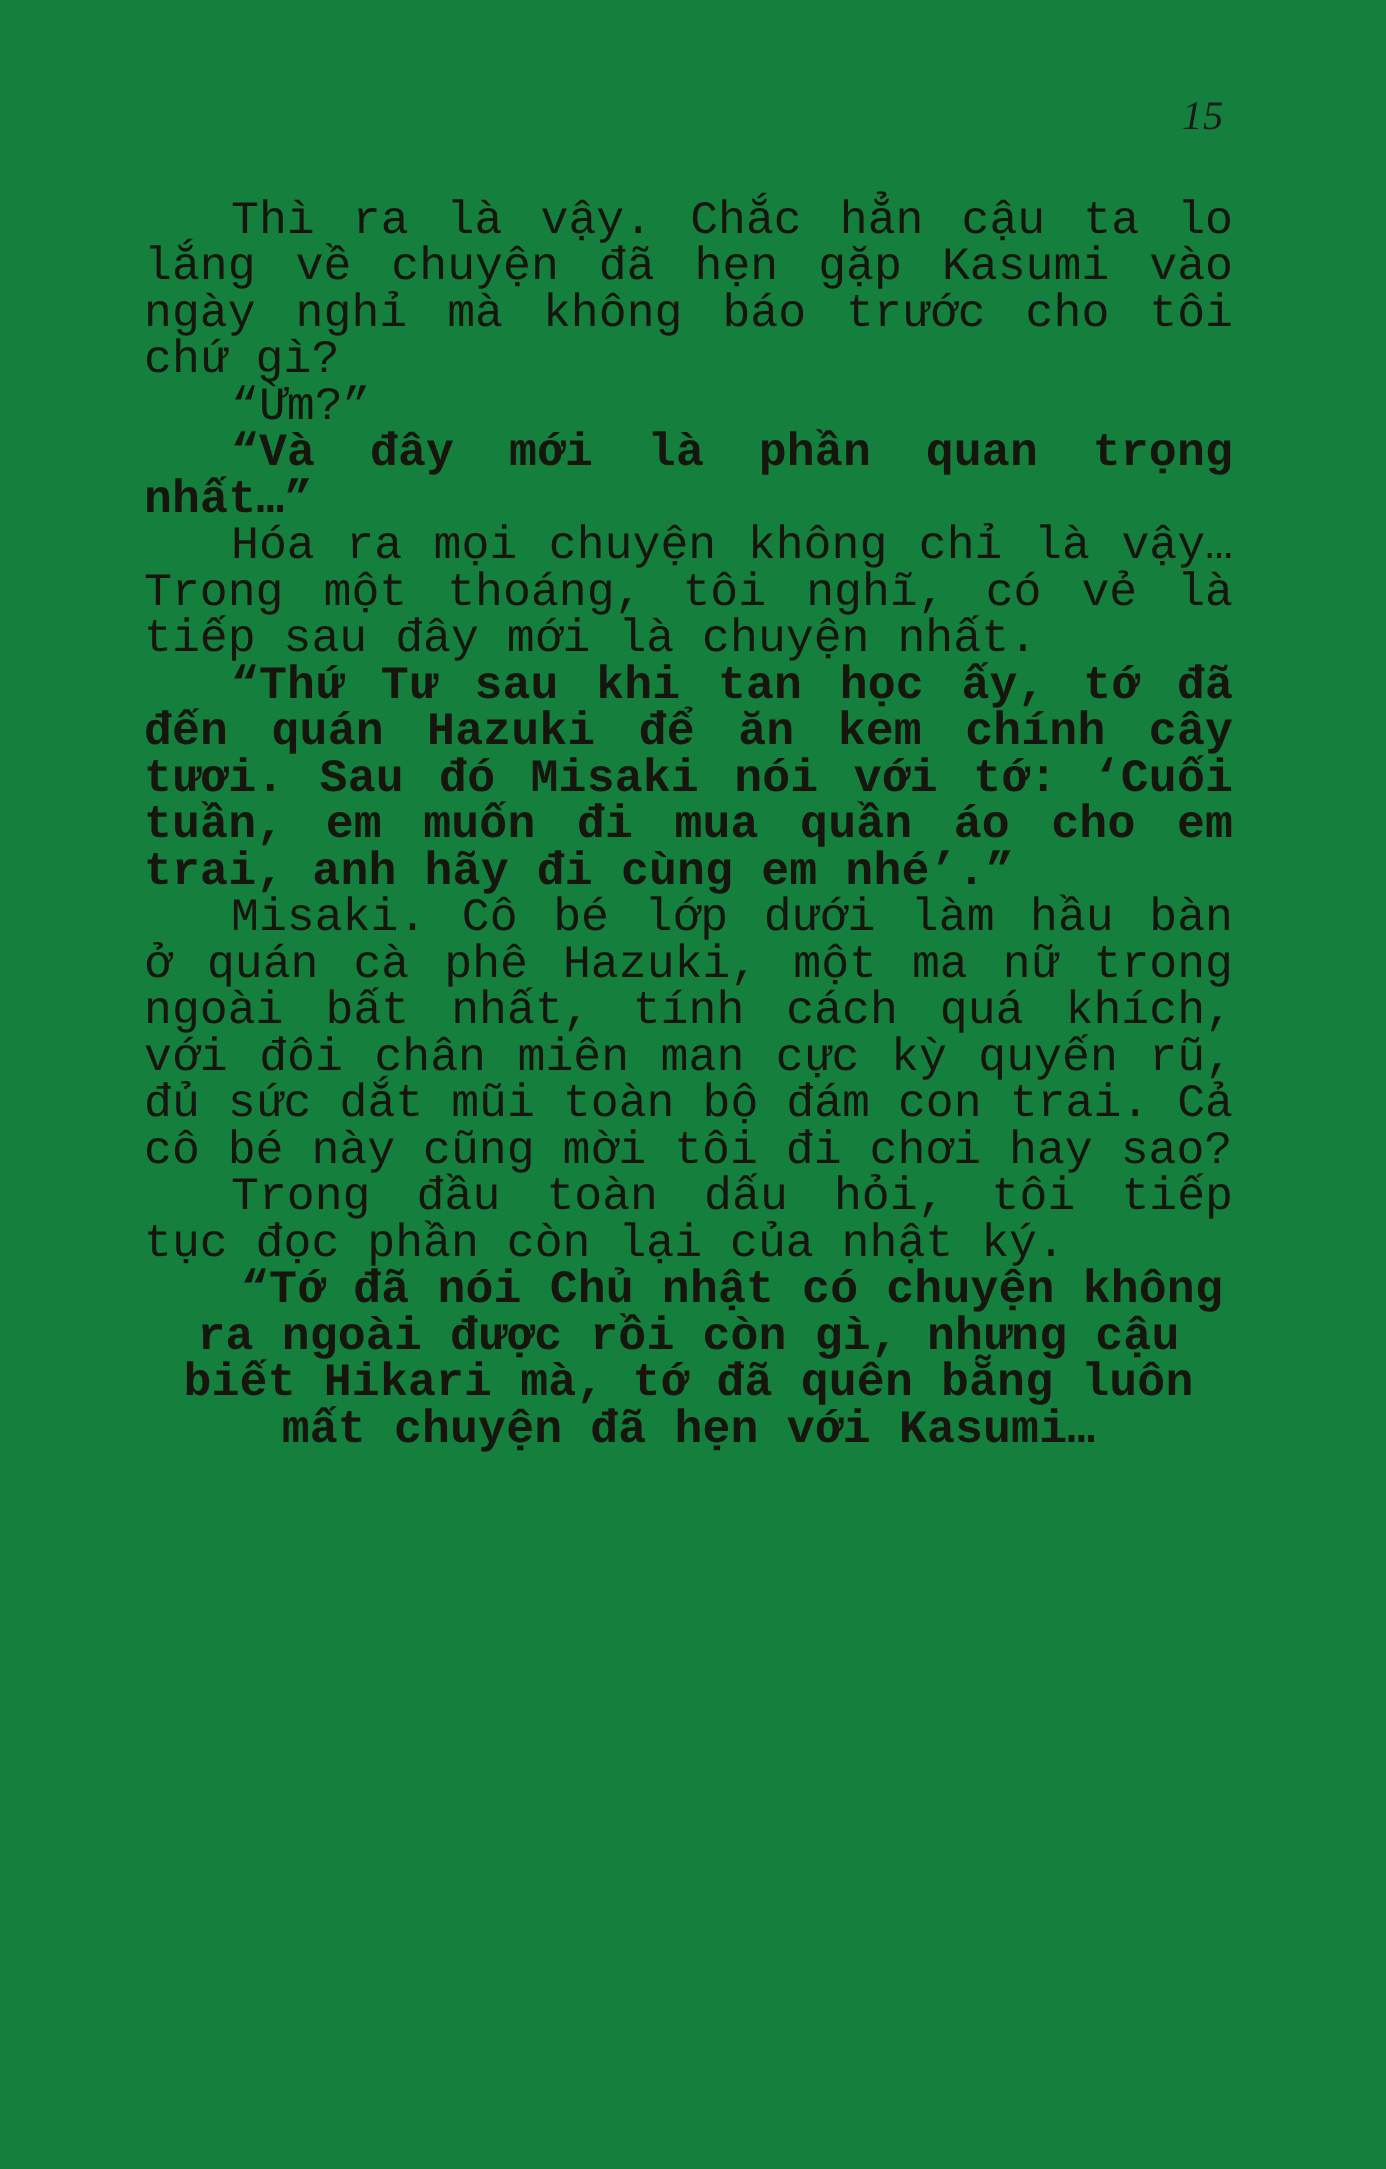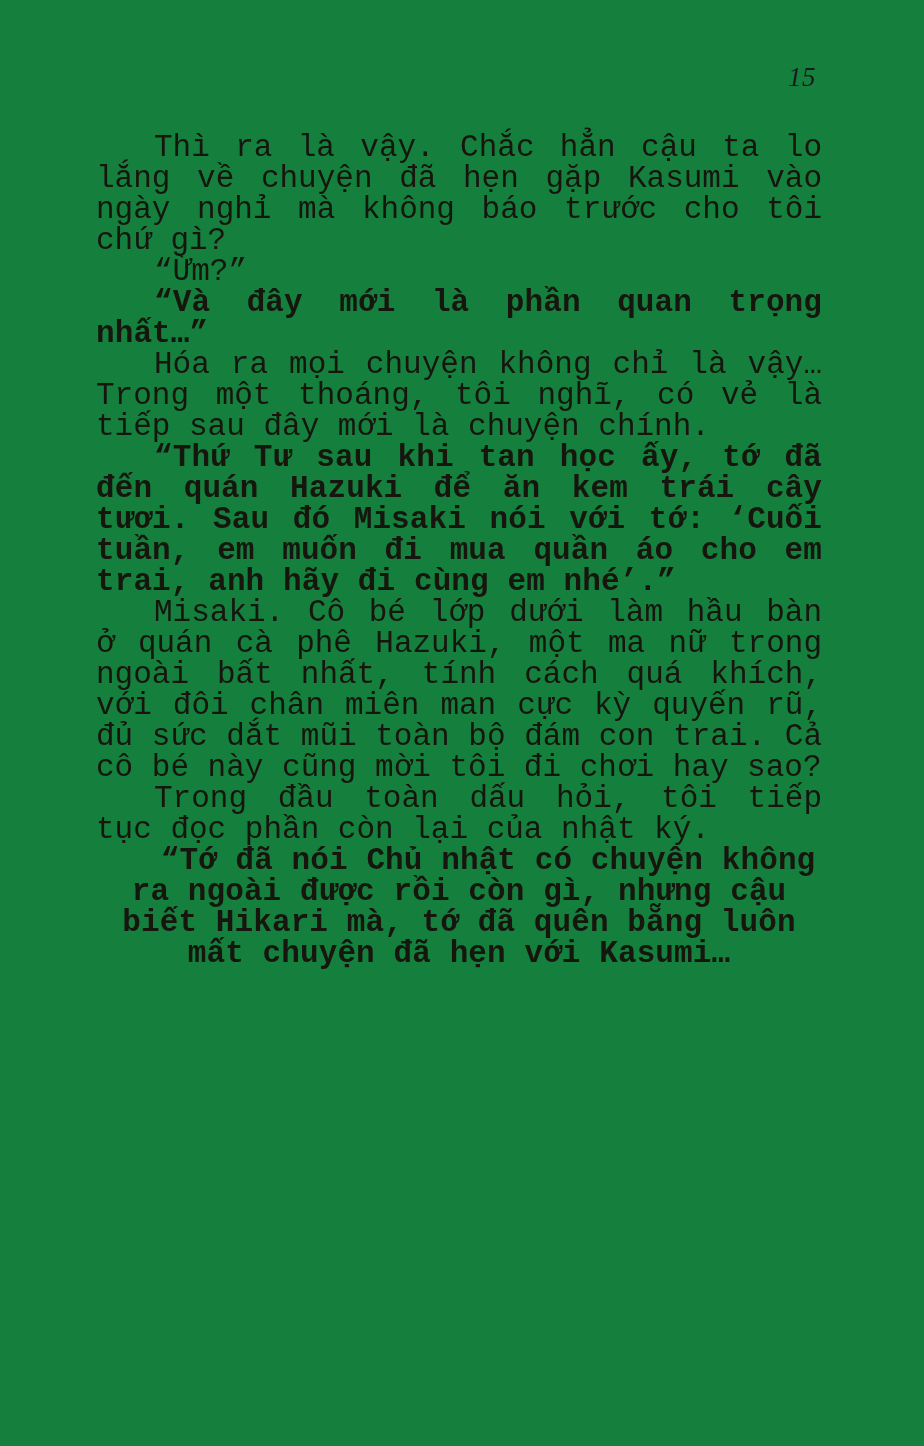--- a/index.html
+++ b/index.html
@@ -55,20 +55,20 @@
 <body>
 
 <div class="page">
 
   <div class="folio">15</div>
 
   <div class="body-text">
     <p class="para">Thì ra là vậy. Chắc hẳn cậu ta lo lắng về chuyện đã hẹn gặp Kasumi vào ngày nghỉ mà không báo trước cho tôi chứ gì?</p>
     <p class="para">“Ừm?”</p>
     <p class="para bold">“Và đây mới là phần quan trọng nhất…”</p>
-    <p class="para">Hóa ra mọi chuyện không chỉ là vậy… Trong một thoáng, tôi nghĩ, có vẻ là tiếp sau đây mới là chuyện chính.</p>
-    <p class="para bold">“Thứ Tư sau khi tan học ấy, tớ đã đến quán Hazuki để ăn kem trái cây tươi. Sau đó Misaki nói với tớ: ‘Cuối tuần, em muốn đi mua quần áo cho em trai, anh hãy đi cùng em nhé’.”</p>
+    <p class="para">Hóa ra mọi chuyện không chỉ là vậy… Trong một thoáng, tôi nghĩ, có vẻ là tiếp sau đây mới là chuyện nhất.</p>
+    <p class="para bold">“Thứ Tư sau khi tan học ấy, tớ đã đến quán Hazuki để ăn kem chính cây tươi. Sau đó Misaki nói với tớ: ‘Cuối tuần, em muốn đi mua quần áo cho em trai, anh hãy đi cùng em nhé’.”</p>
     <p class="para">Misaki. Cô bé lớp dưới làm hầu bàn ở quán cà phê Hazuki, một ma nữ trong ngoài bất nhất, tính cách quá khích, với đôi chân miên man cực kỳ quyến rũ, đủ sức dắt mũi toàn bộ đám con trai. Cả cô bé này cũng mời tôi đi chơi hay sao?</p>
     <p class="para">Trong đầu toàn dấu hỏi, tôi tiếp tục đọc phần còn lại của nhật ký.</p>
     <p class="para bold last">“Tớ đã nói Chủ nhật có chuyện không ra ngoài được rồi còn gì, nhưng cậu biết Hikari mà, tớ đã quên bẵng luôn mất chuyện đã hẹn với Kasumi…</p>
   </div>
 
 </div>
 
 </body></html>

